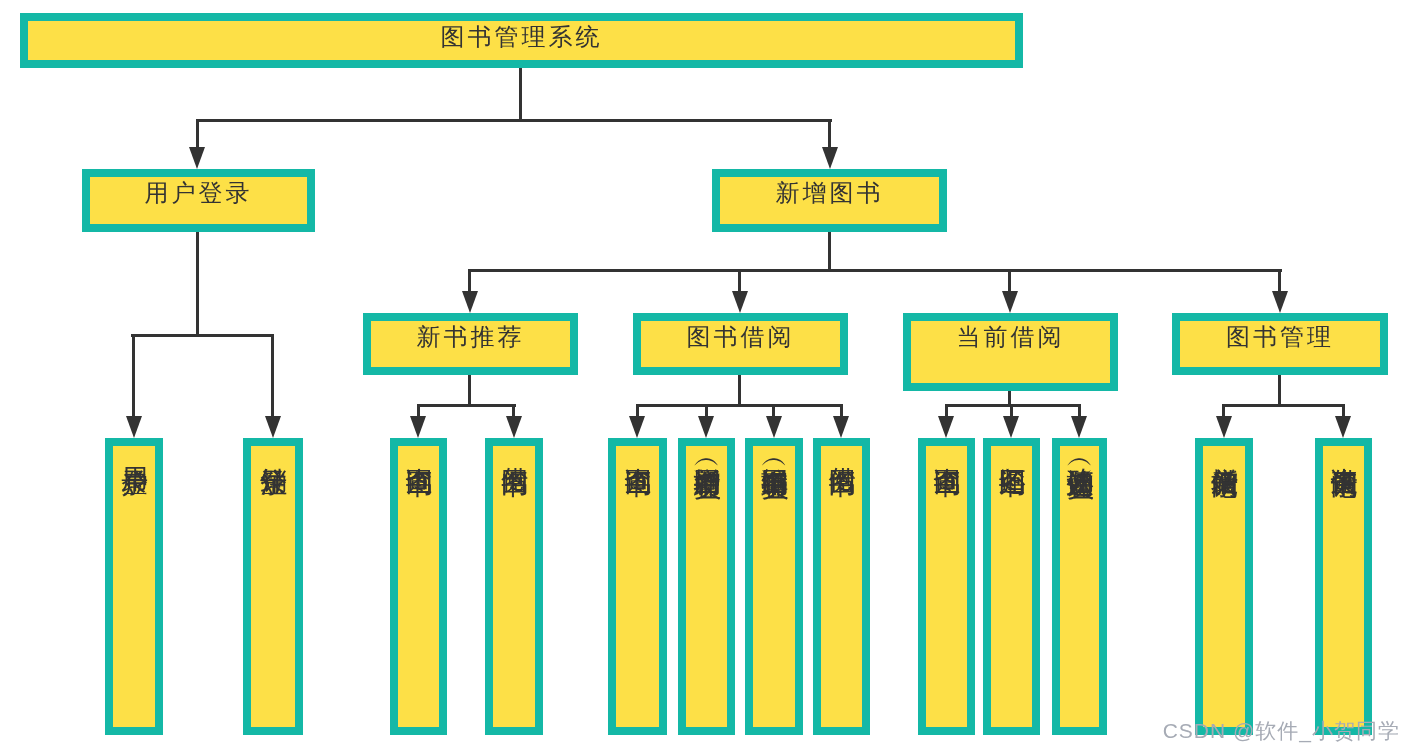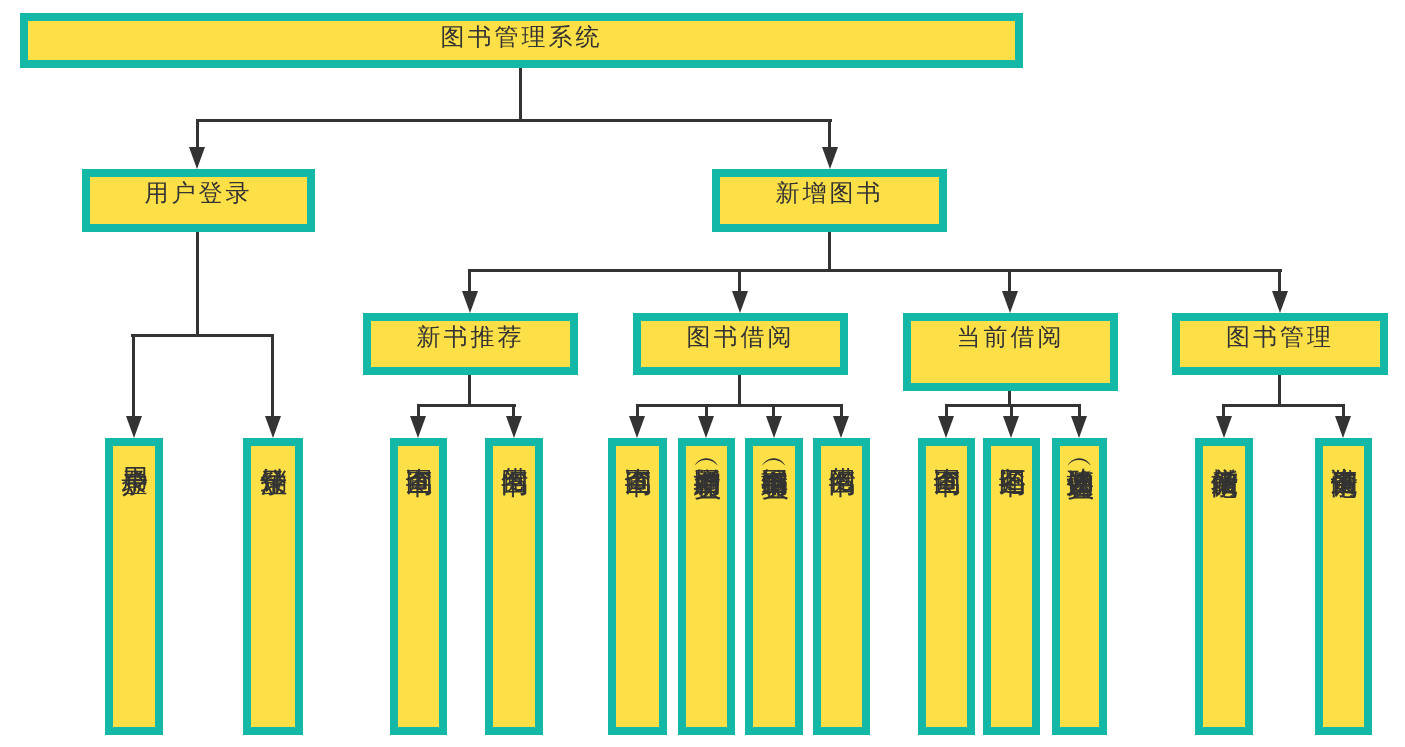--- a/index.html
+++ b/index.html
@@ -176,14 +176,15 @@
     <span class="vlabel">确认归还（管理员）</span>
   </div>
 
   <div class="box vbox" style="left:1195px;top:438px;width:58px;height:297px">
     <span class="vlabel">新增借阅记录</span>
   </div>
   <div class="box vbox" style="left:1315px;top:438px;width:57px;height:297px">
     <span class="vlabel">查询借阅记录</span>
   </div>
 
+  <div class="watermark">CSDN @软件_小贺同学</div>
 
 </div>
 
 </body></html>

